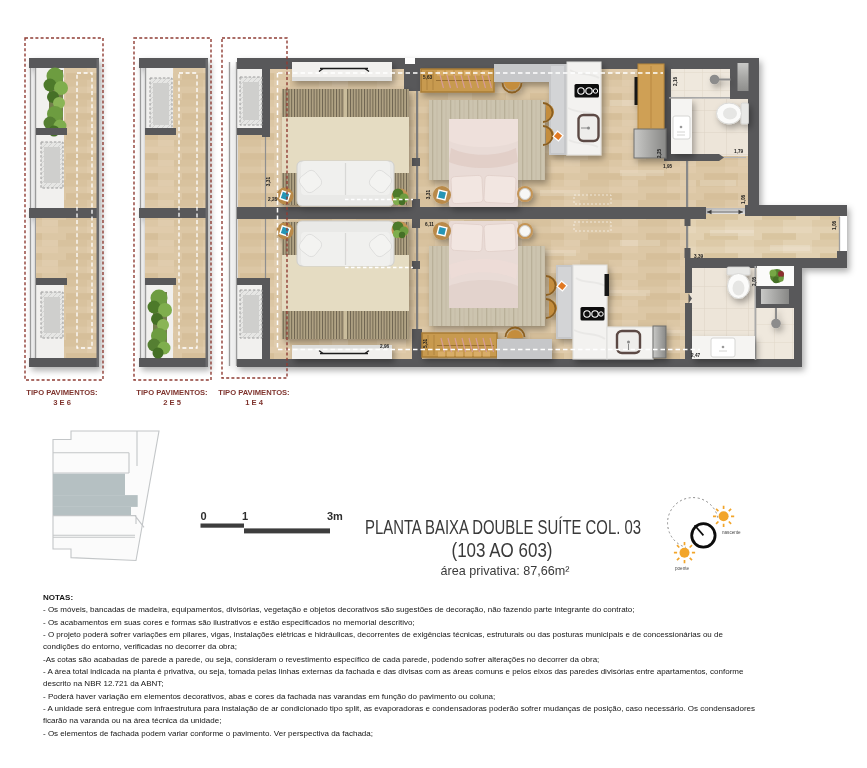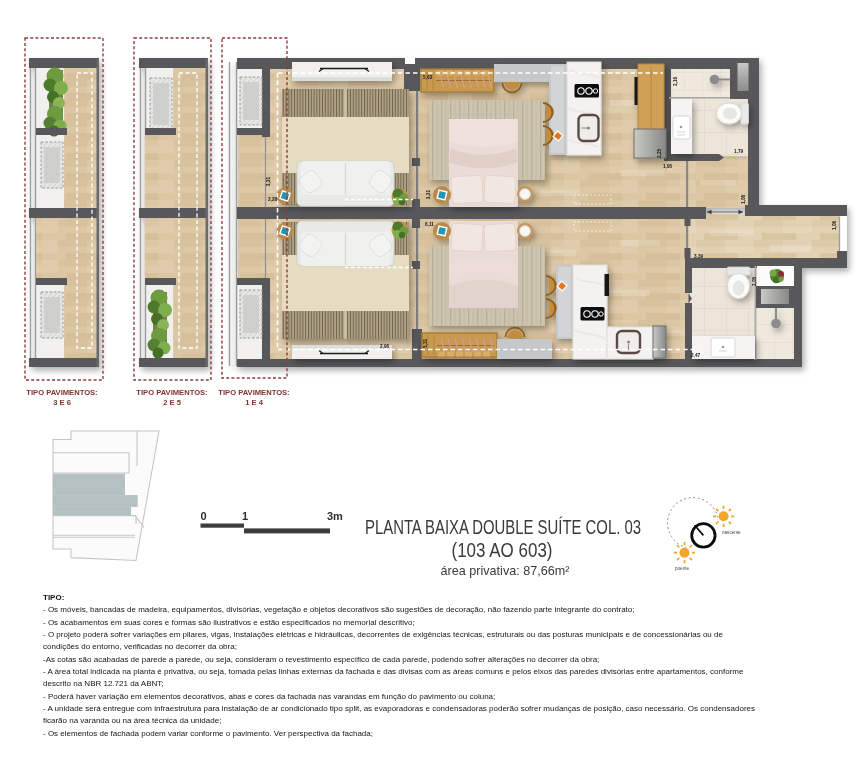--- a/index.html
+++ b/index.html
@@ -587,21 +587,21 @@
  <g stroke="#f2a52a" stroke-width="1.7">
   <circle cx="684.5" cy="552.7" r="5" fill="#f2a52a" stroke="none"></circle>
   <path d="M684.5 545.3v-3.2M684.5 560.1v3.2M677.1 552.7h-3.2M691.9 552.7h3.2M679.3 547.5l-2.3-2.3M689.7 557.9l2.3 2.3M679.3 557.9l-2.3 2.3M689.7 547.5l2.3-2.3"></path>
  </g>
  <text x="722" y="533.5" font-size="4.6" fill="#4a4a4a">nascente</text>
  <text x="675" y="569.5" font-size="4.6" fill="#4a4a4a">poente</text>
 </g>
 
 </svg>
 
-<div class="notes"><b>TIPO:</b><br>
+<div class="notes"><b>NOTAS:</b><br>
 - Os móveis, bancadas de madeira, equipamentos, divisórias, vegetação e objetos decorativos são sugestões de decoração, não fazendo parte integrante do contrato;<br>
 - Os acabamentos em suas cores e formas são ilustrativos e estão especificados no memorial descritivo;<br>
 - O projeto poderá sofrer variações em pilares, vigas, instalações elétricas e hidráulicas, decorrentes de exigências técnicas, estruturais ou das posturas municipais e de concessionárias ou de<br>
 condições do entorno, verificadas no decorrer da obra;<br>
 -As cotas são acabadas de parede a parede, ou seja, consideram o revestimento específico de cada parede, podendo sofrer alterações no decorrer da obra;<br>
 - A área total indicada na planta é privativa, ou seja, tomada pelas linhas externas da fachada e das divisas com as áreas comuns e pelos eixos das paredes divisórias entre apartamentos, conforme<br>
 descrito na NBR 12.721 da ABNT;<br>
 - Poderá haver variação em elementos decorativos, abas e cores da fachada nas varandas em função do pavimento ou coluna;<br>
 - A unidade será entregue com infraestrutura para instalação de ar condicionado tipo split, as evaporadoras e condensadoras poderão sofrer mudanças de posição, caso necessário. Os condensadores<br>
 ficarão na varanda ou na área técnica da unidade;<br>

